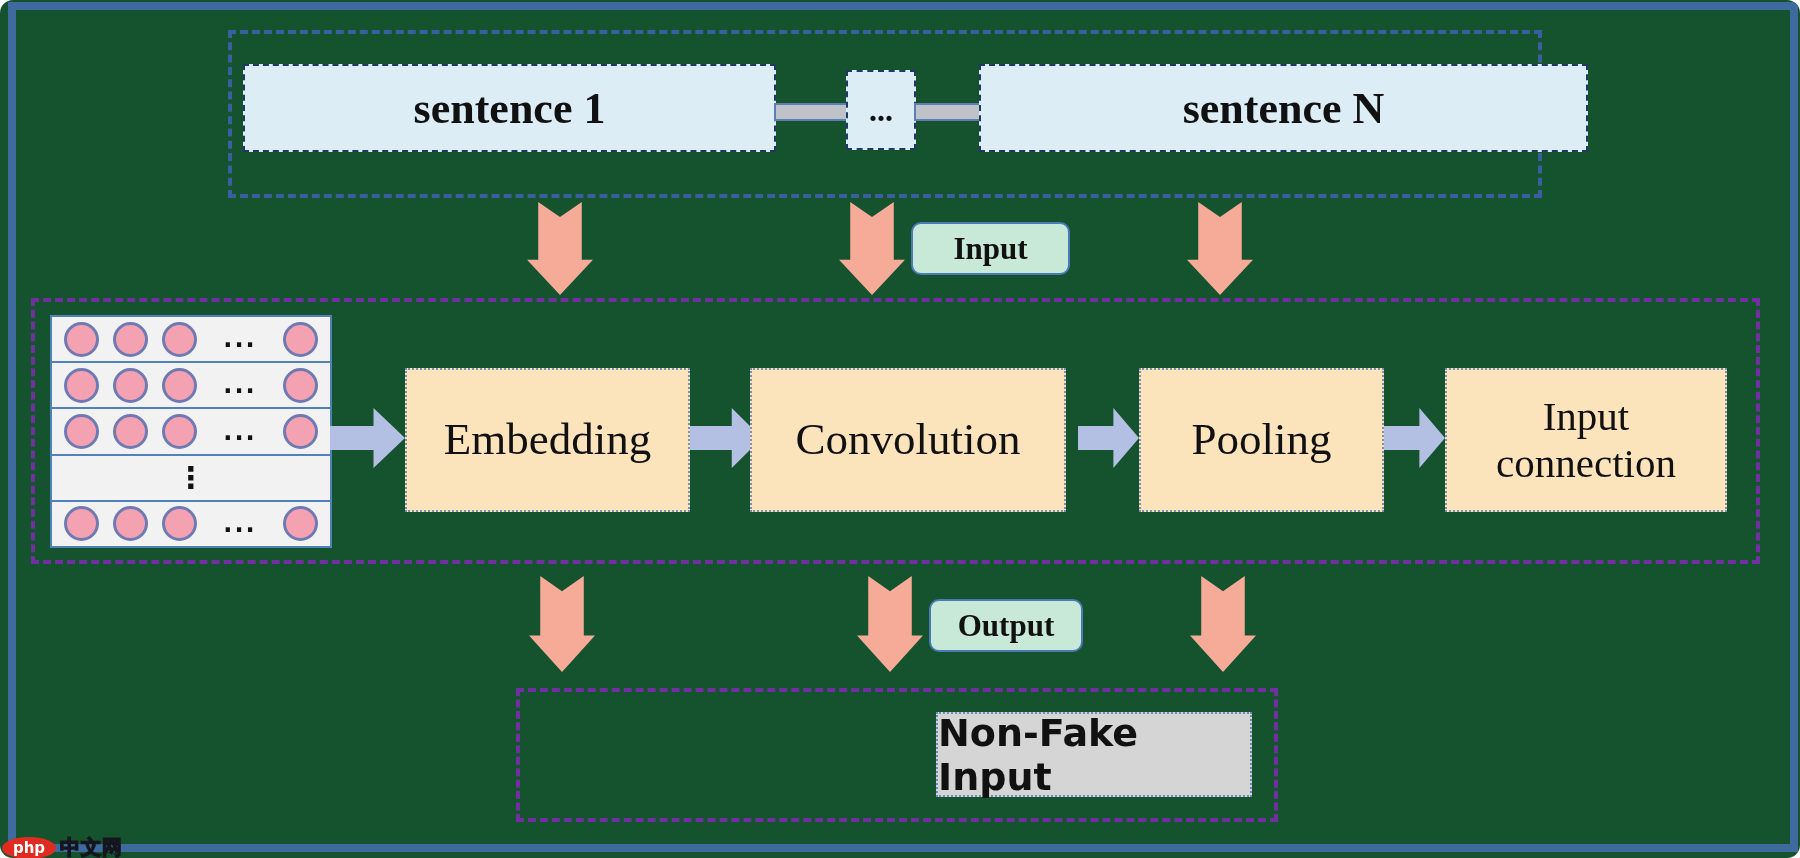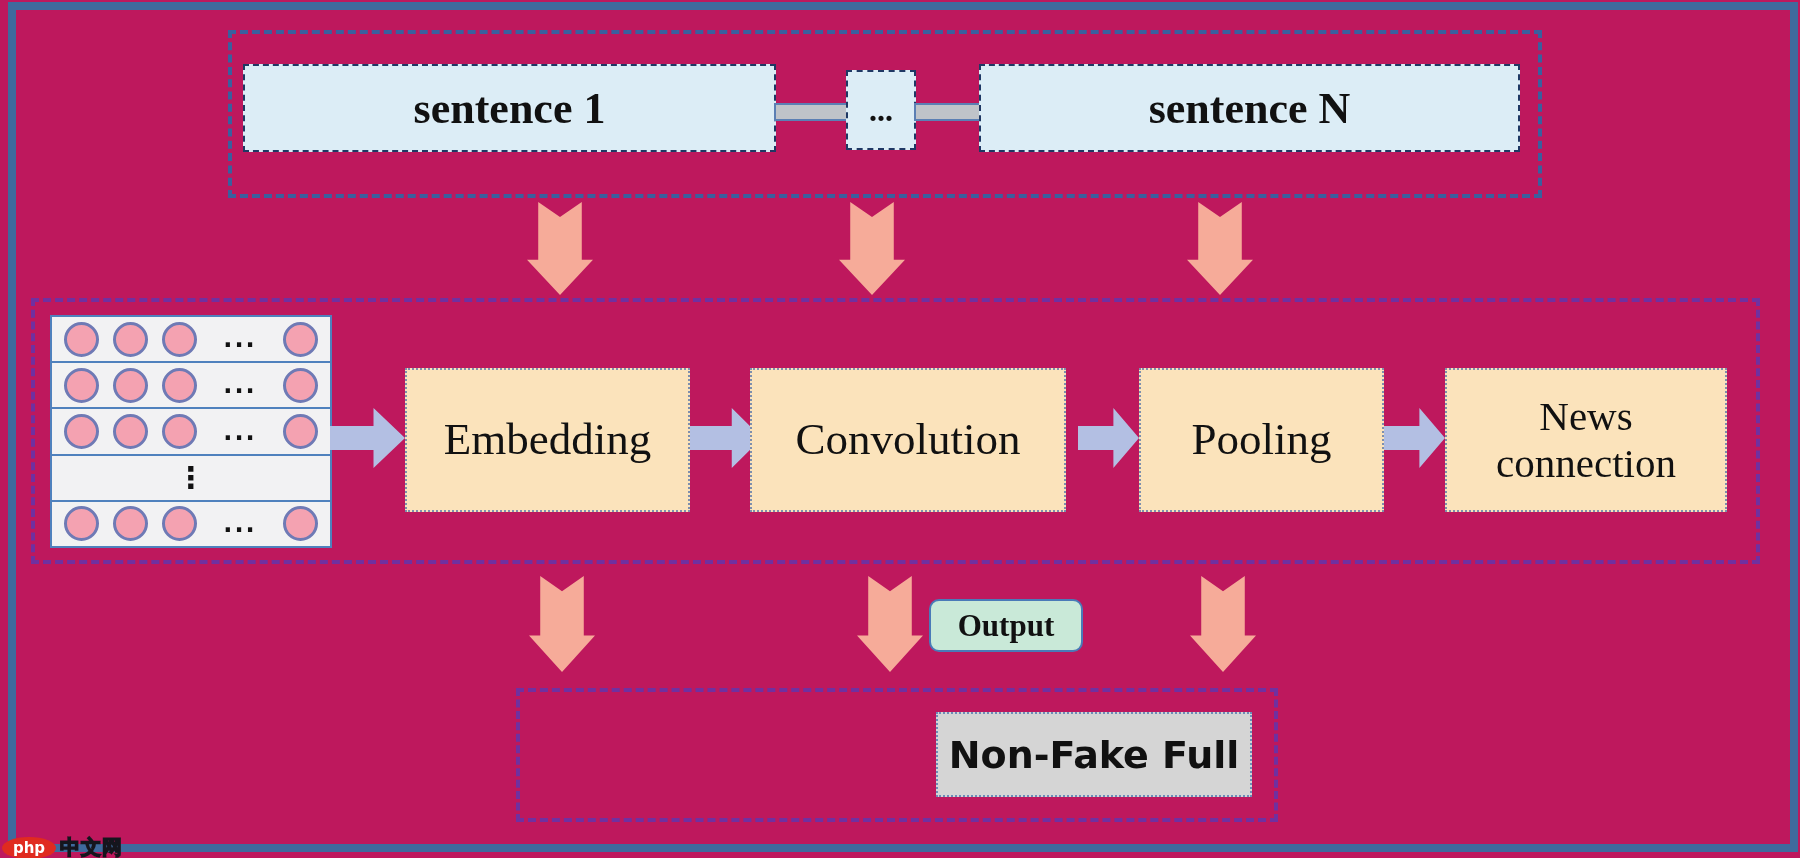--- a/index.html
+++ b/index.html
@@ -1,31 +1,31 @@
 <!DOCTYPE html>
 <html><head>
 <meta charset="utf-8">
 <style>
   html,body{margin:0;padding:0;background:#fff;}
-  .canvas{position:relative;width:1800px;height:858px;background:#be185d;overflow:hidden;
-          font-family:"Liberation Serif",serif;}
+  .canvas{position:relative;width:1800px;height:858px;background:#14532d;overflow:hidden;
+          font-family:"Liberation Serif",serif;border-radius:13px;}
   
   .frame{position:absolute;left:8px;top:2px;width:1790px;height:850px;
          border:8px solid #3f6a9d;box-sizing:border-box;}
 
   
   .top-box{position:absolute;left:228px;top:30px;width:1314px;height:168px;
            border:4px dashed #3a5f9e;box-sizing:border-box;}
 
   .sentence{position:absolute;background:#dcedf6;border:2px dashed #1f3864;box-sizing:border-box;
             display:flex;align-items:center;justify-content:center;
             font-weight:bold;color:#111;}
   .s1{left:243px;top:64px;width:533px;height:88px;font-size:44px;}
   .sdots{left:846px;top:70px;width:70px;height:80px;font-size:32px;}
-  .sN{left:979px;top:64px;width:541px;height:88px;font-size:44px;}
+  .sN{left:979px;top:64px;width:609px;height:88px;font-size:44px;}
   .bar{position:absolute;background:#bfc3c9;border:2px solid #5b7fb4;box-sizing:border-box;}
   .bar1{left:774px;top:103px;width:74px;height:18px;}
   .bar2{left:914px;top:103px;width:67px;height:18px;}
 
   
   .down-arrow{position:absolute;width:66px;height:93px;background:#f6ab99;
               clip-path:polygon(17% 0%,50% 16%,83% 0%,83% 62%,100% 62%,50% 100%,0% 62%,17% 62%);}
   .ta1{left:527px;top:202px;}
   .ta2{left:839px;top:202px;}
   .ta3{left:1187px;top:202px;}
@@ -107,20 +107,23 @@
     <span>...</span>
   </div>
   <div class="bar bar2"></div>
   <div class="sentence sN">
     <span>sentence N</span>
   </div>
 
   <div class="down-arrow ta1"></div>
   <div class="down-arrow ta2"></div>
   <div class="down-arrow ta3"></div>
+  <div class="stage-label input-label">
+    <span>Input</span>
+  </div>
 
   <div class="mid-box"></div>
 
   <div class="matrix">
     <div class="mrow">
       <span class="circle"></span>
       <span class="circle"></span>
       <span class="circle"></span>
       <span class="row-dots">...</span>
       <span class="circle"></span>
@@ -158,32 +161,32 @@
   <div class="right-arrow ra1"></div>
   <div class="pipe p1">
     <span>Convolution</span>
   </div>
   <div class="right-arrow ra2"></div>
   <div class="pipe p2">
     <span>Pooling</span>
   </div>
   <div class="right-arrow ra3"></div>
   <div class="pipe p3">
-    <span>News connection</span>
+    <span>Input connection</span>
   </div>
 
   <div class="down-arrow ba1"></div>
   <div class="down-arrow ba2"></div>
   <div class="down-arrow ba3"></div>
   <div class="stage-label output-label">
     <span>Output</span>
   </div>
 
   <div class="bottom-box"></div>
   <div class="result nonfake">
-    <span>Non-Fake Full</span>
+    <span>Non-Fake Input</span>
   </div>
 
   <div class="watermark">
     <span class="wm-logo">php</span>
     <span class="wm-text">中文网</span>
   </div>
 </div>
 
 </body></html>

